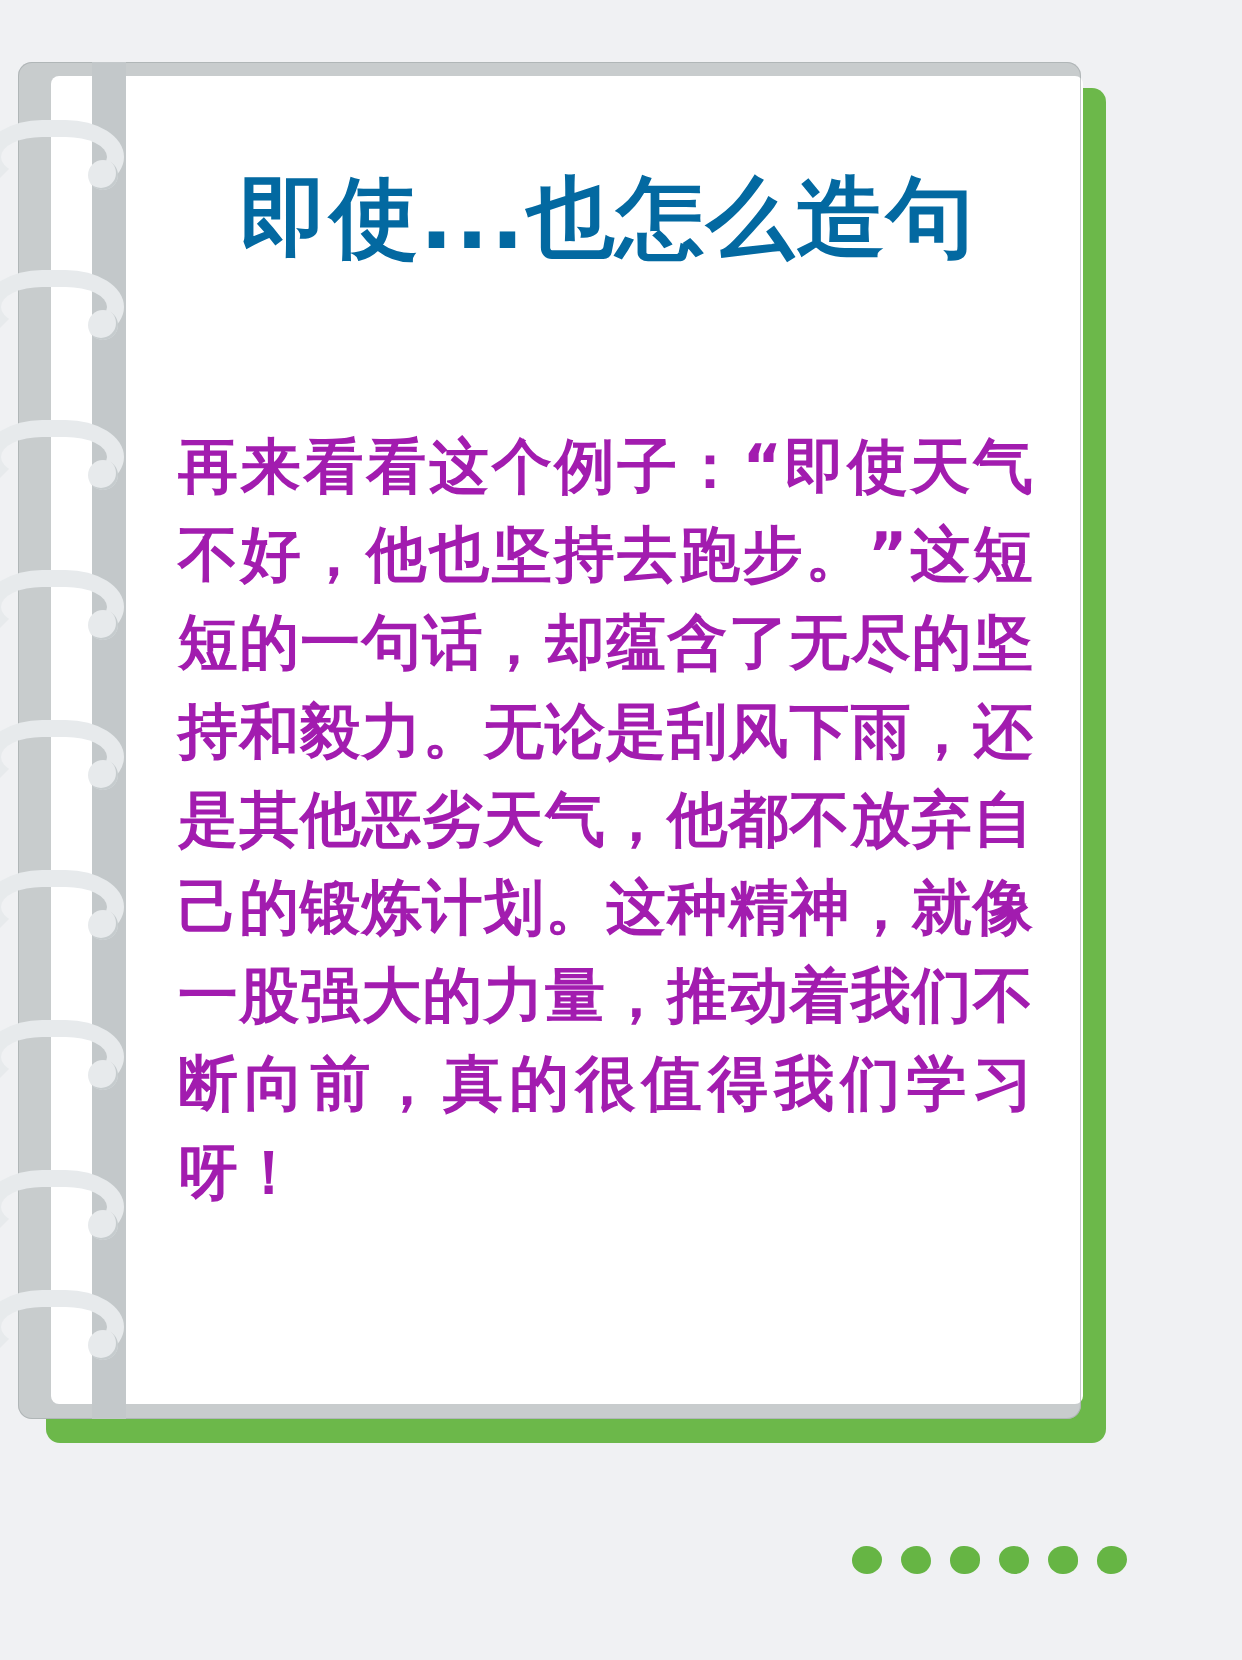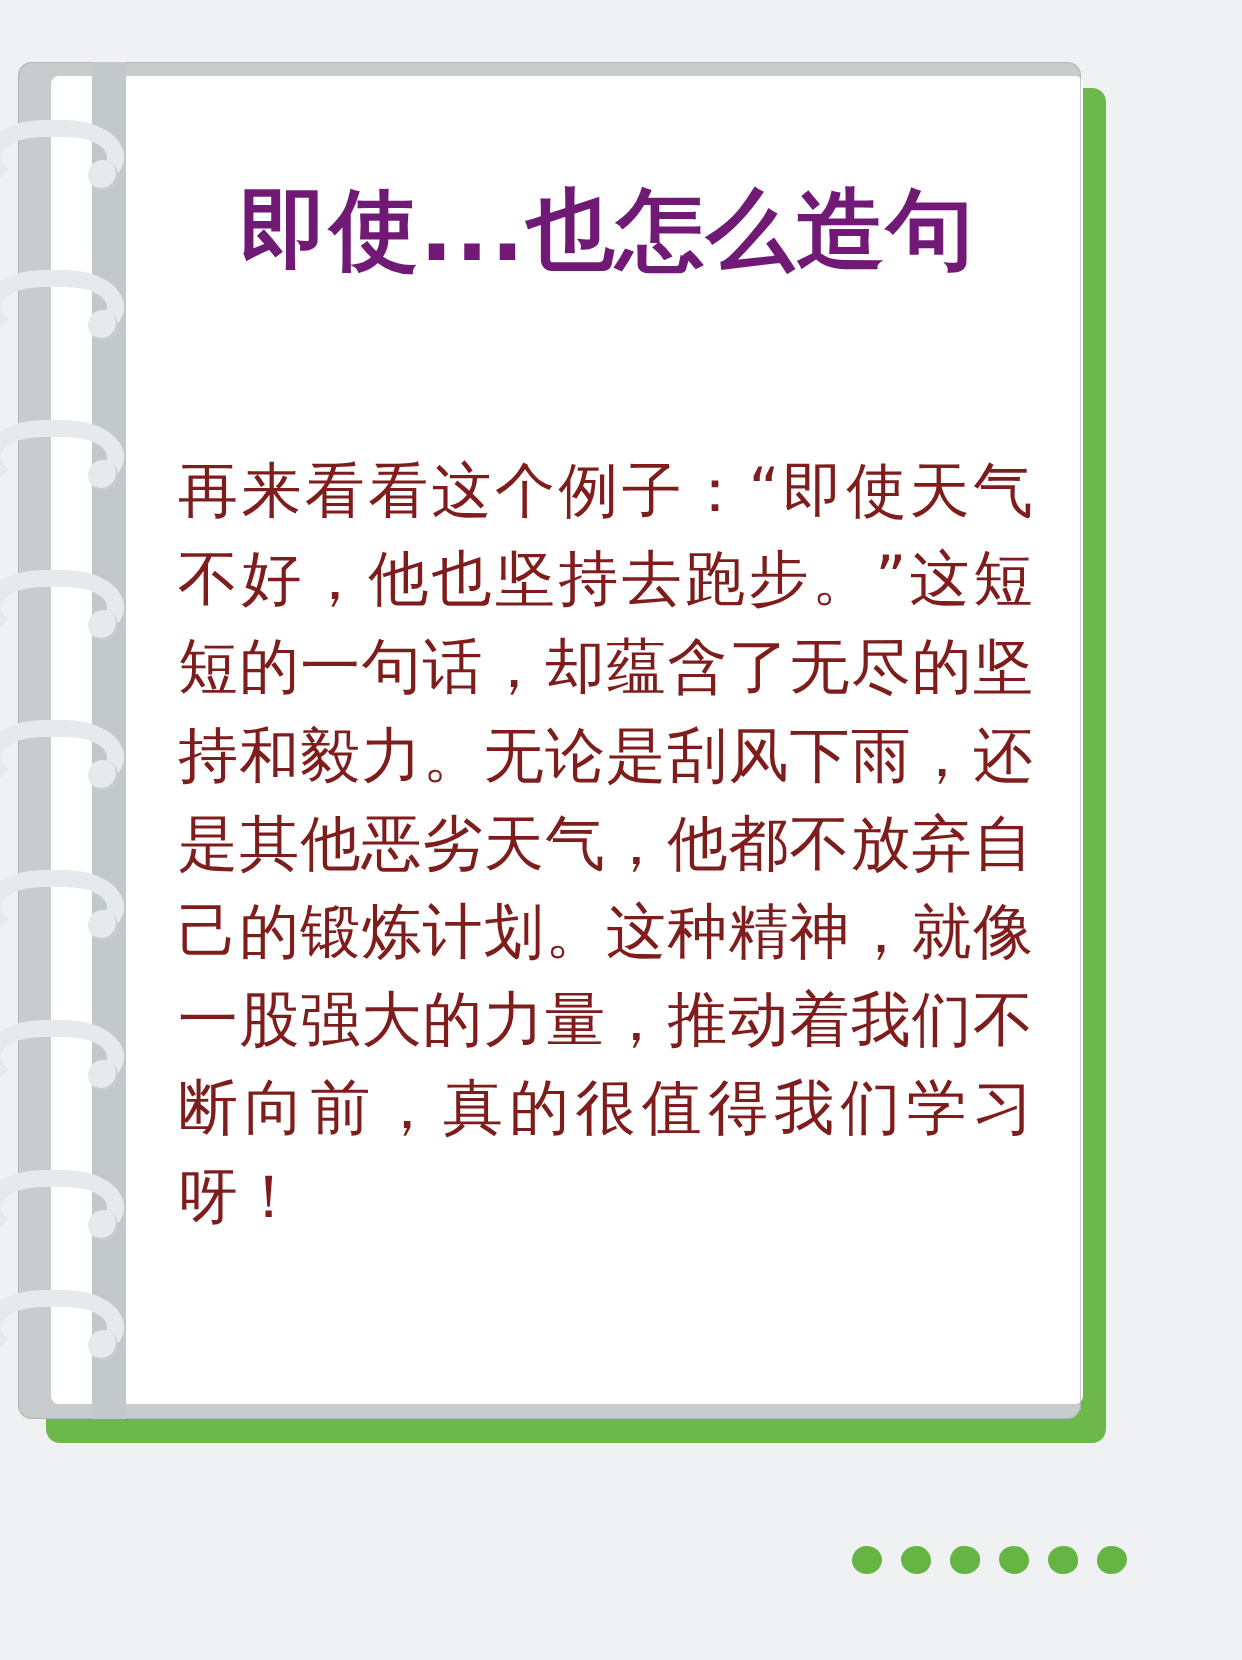--- a/index.html
+++ b/index.html
@@ -111,37 +111,37 @@
 
   
   .content {
     position: absolute;
     left: 150px;
     top: 16px;
     width: 880px;
     height: 1320px;
   }
   .title {
-    margin: 12px;
+    margin: 0;
     padding: 96px 0 0 0;
     font-size: 88px;
     line-height: 1.0;
     font-weight: 700;
-    color: #701a75;
+    color: #0369a1;
     text-align: center;
     letter-spacing: 2px;
     font-family: "DejaVu Sans", "Liberation Sans", sans-serif;
   }
   .body-text {
     margin: 0;
     padding: 160px 14px 0 10px;
     font-size: 60px;
     line-height: 1.47;
-    font-weight: 400;
-    color: #7f1d1d;
+    font-weight: 700;
+    color: #a21caf;
     text-align: justify;
     text-justify: inter-ideograph;
     letter-spacing: 1px;
     font-family: "DejaVu Sans", "Liberation Sans", sans-serif;
   }
 
   
   .dots {
     position: absolute;
     left: 852px;

